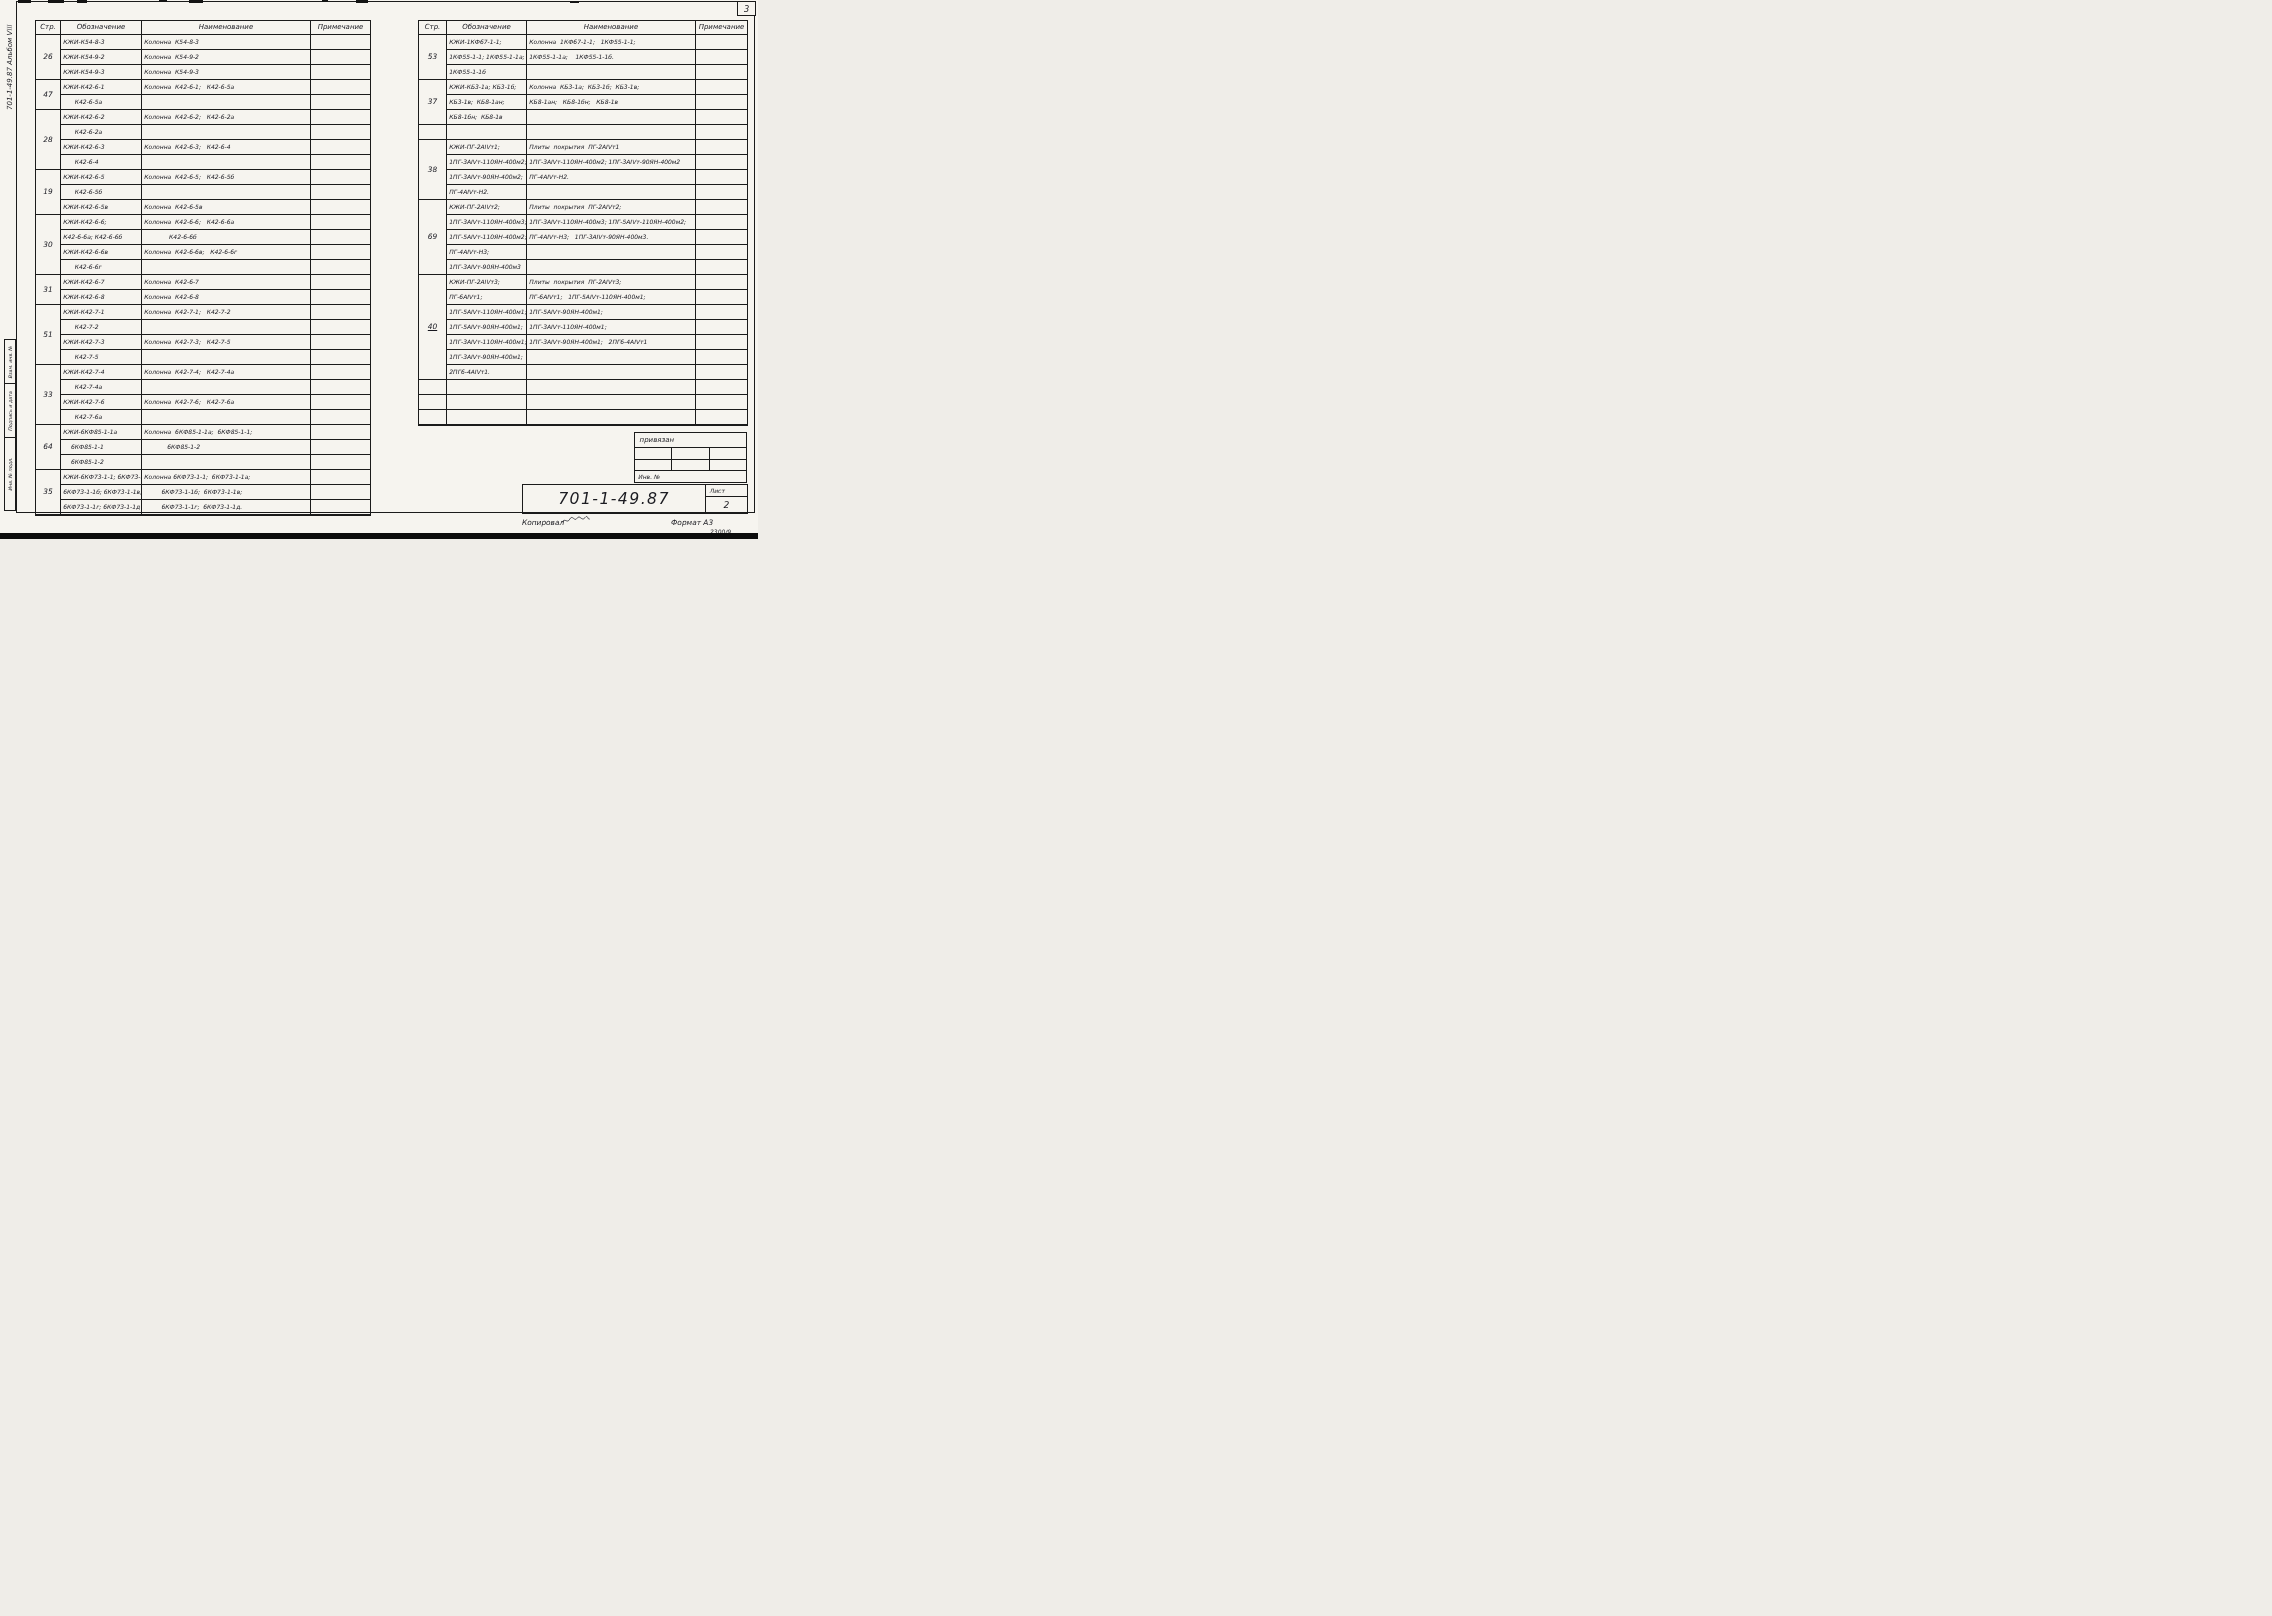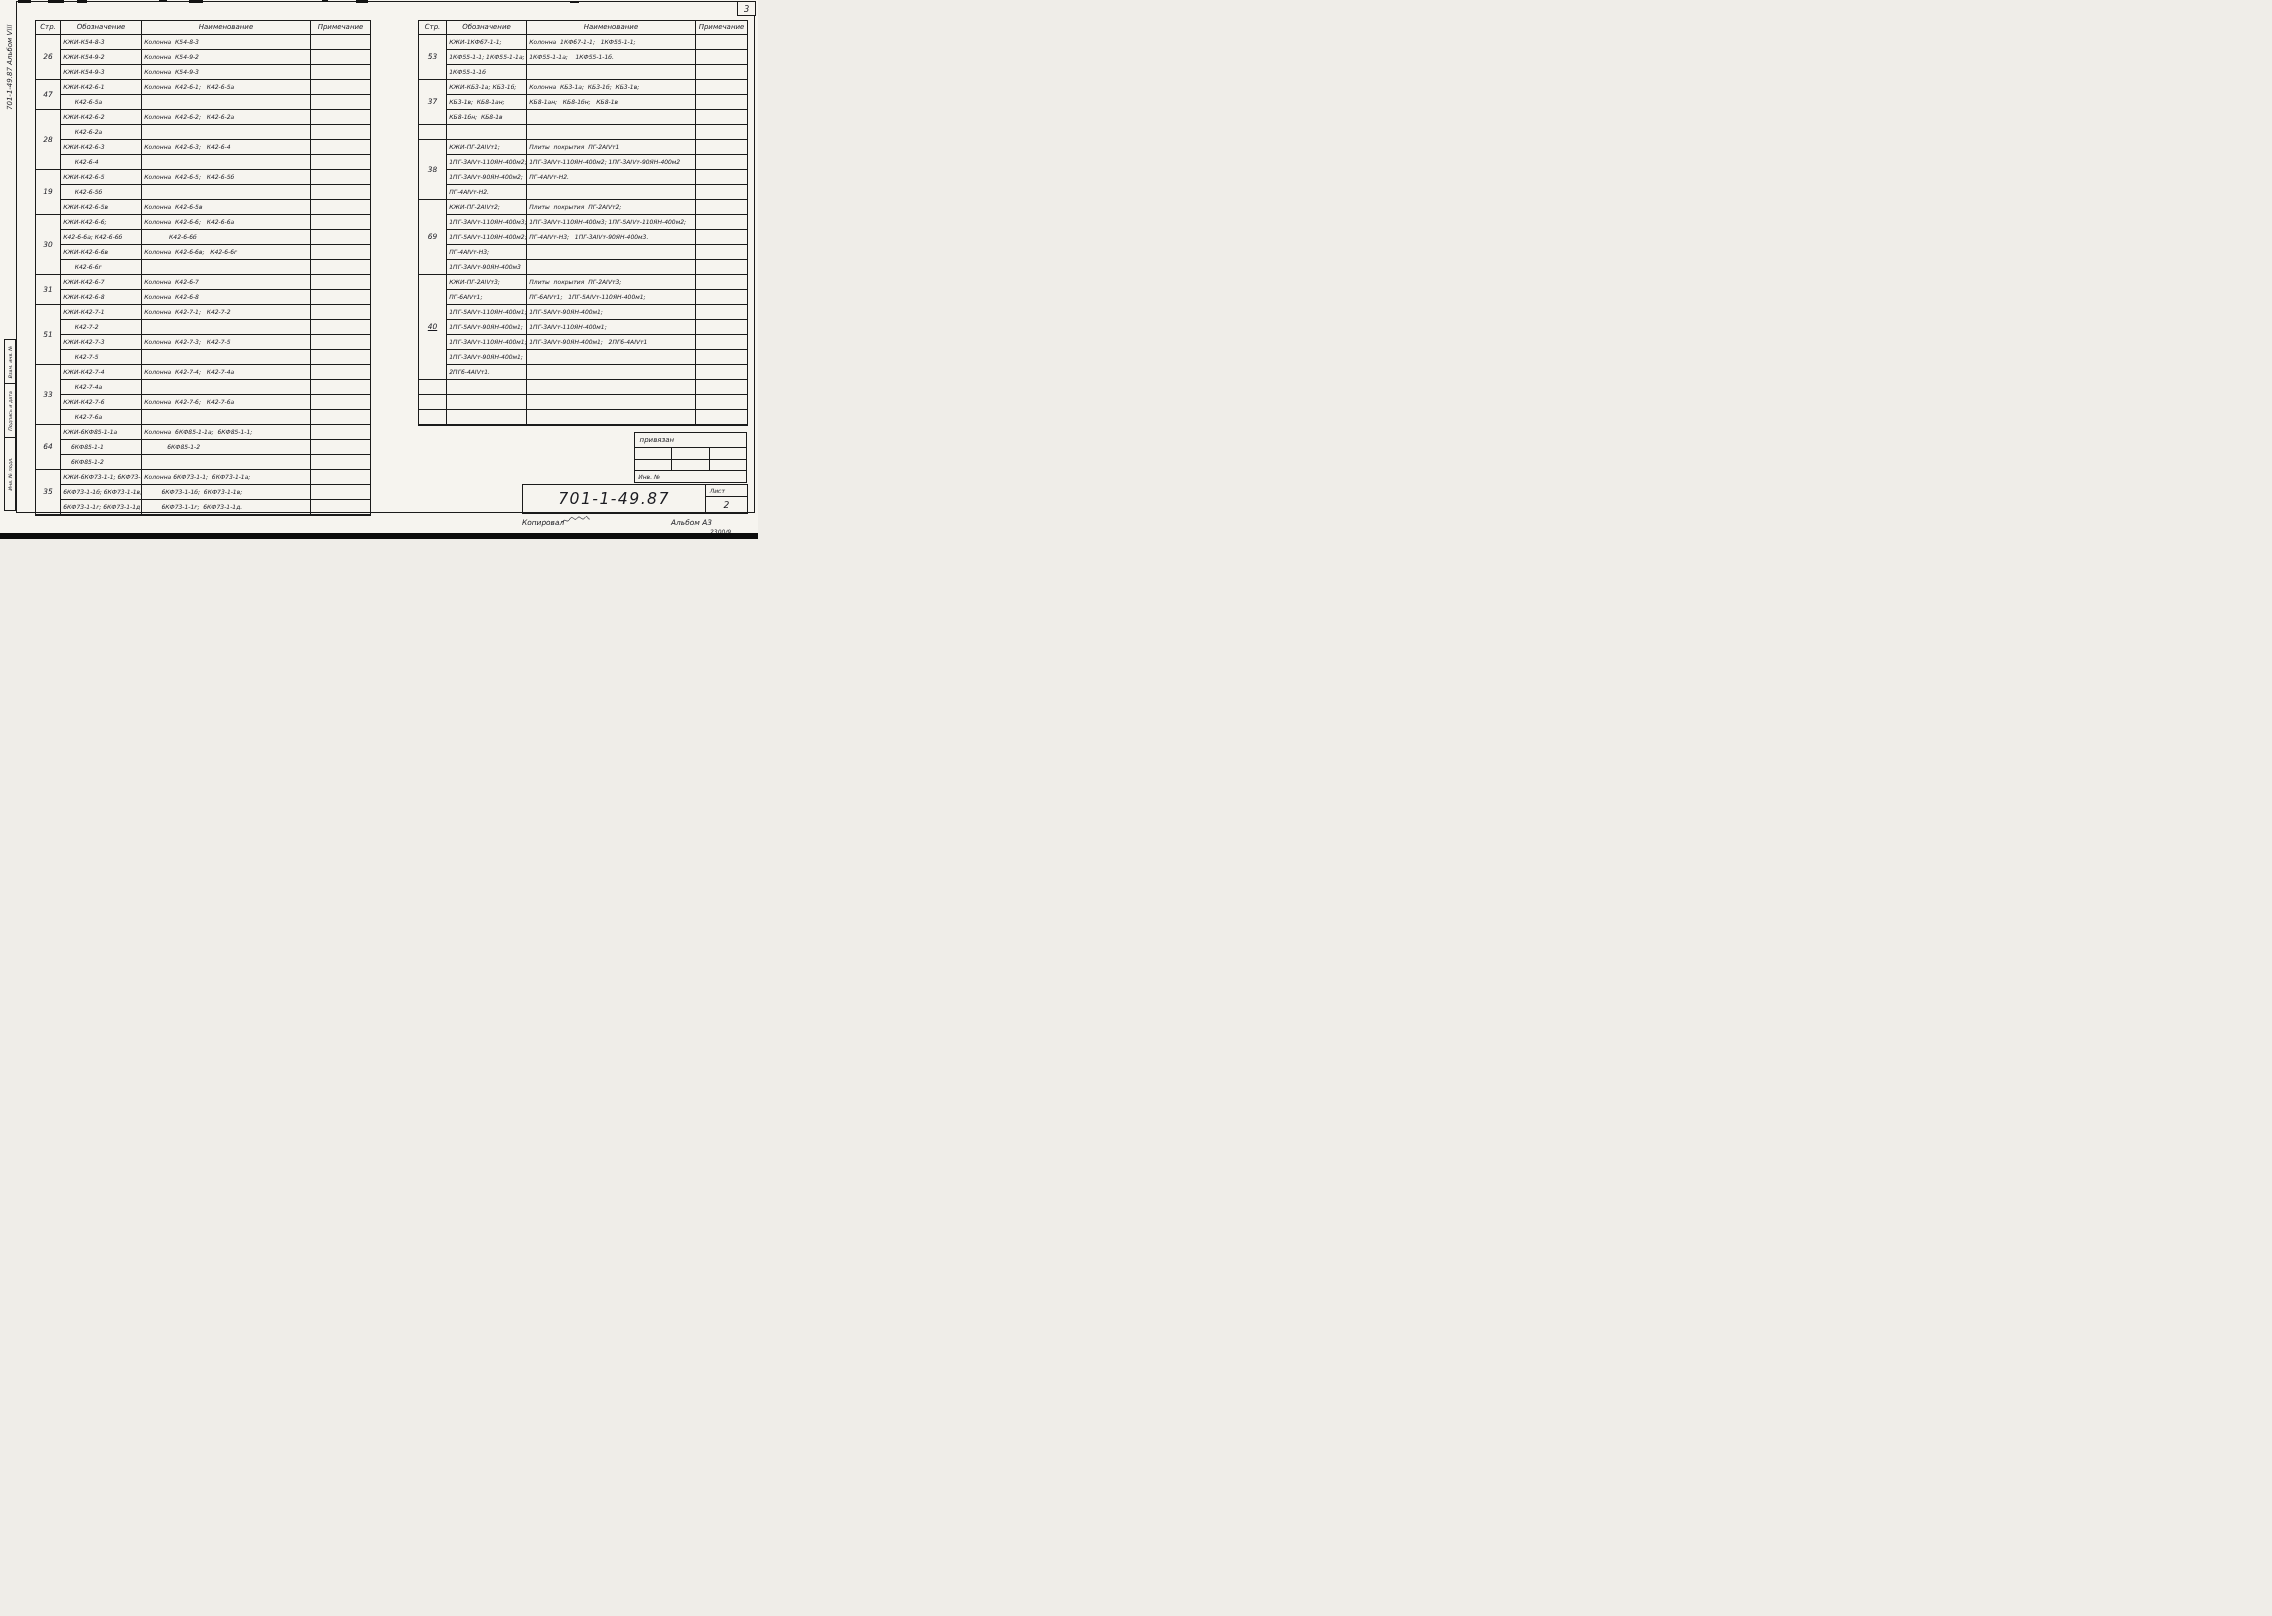--- a/index.html
+++ b/index.html
@@ -325,21 +325,21 @@
   <div class="tb-sheet-label">Лист</div>
   <div class="tb-sheet-num">2</div>
 </div>
 
 <span class="ft ft-copied">Копировал</span>
 <span class="ft ft-sig">
   <svg width="29.5" height="11" viewBox="0 0 64 24">
     <path d="M2 16 C8 4, 13 20, 19 9 S 29 16, 35 7 S 45 15, 52 6 S 58 13, 62 9" fill="none" stroke="#1c1c24" stroke-width="1.6" stroke-linecap="round"></path>
   </svg>
 </span>
-<span class="ft ft-format">Альбом А3</span>
+<span class="ft ft-format">Формат А3</span>
 <span class="ft ft-code">2300/9</span>
 
 <div class="artifact" style="left:17.5px;top:0;width:13px;height:2.8px;"></div>
 <div class="artifact" style="left:48px;top:0;width:15.7px;height:3.2px;"></div>
 <div class="artifact" style="left:77px;top:0;width:10px;height:2.8px;"></div>
 <div class="artifact" style="left:159px;top:0;width:8.3px;height:2.3px;"></div>
 <div class="artifact" style="left:189px;top:0;width:14px;height:3.2px;"></div>
 <div class="artifact" style="left:322px;top:0;width:6.4px;height:2.3px;"></div>
 <div class="artifact" style="left:356px;top:0;width:12px;height:2.8px;"></div>
 <div class="artifact" style="left:570px;top:0.5px;width:9.2px;height:2.3px;"></div>

